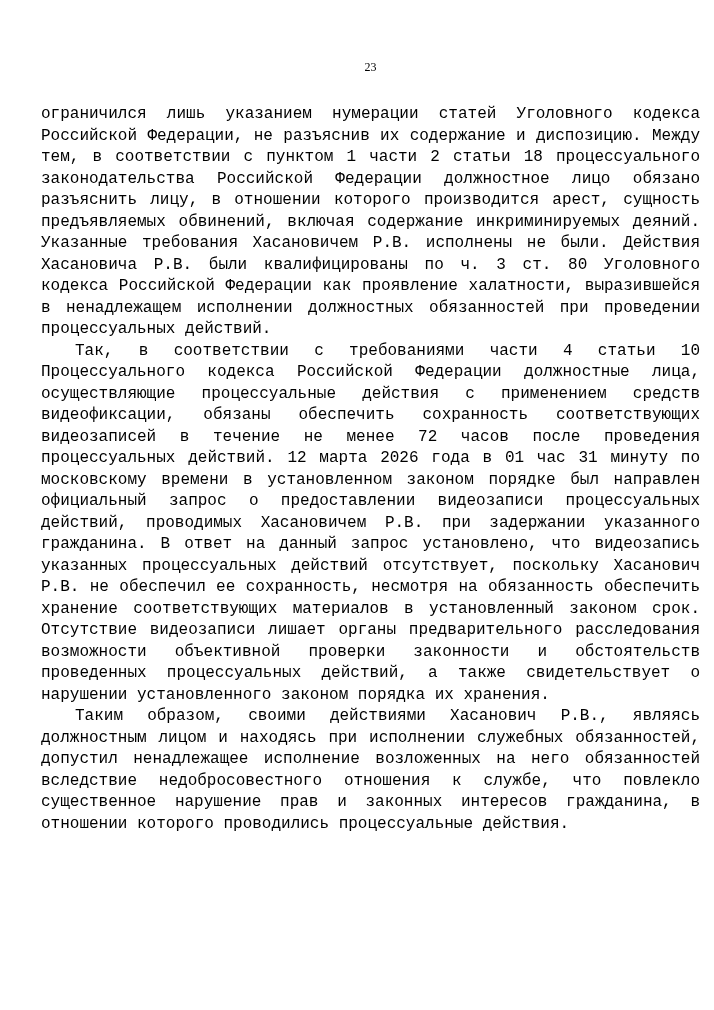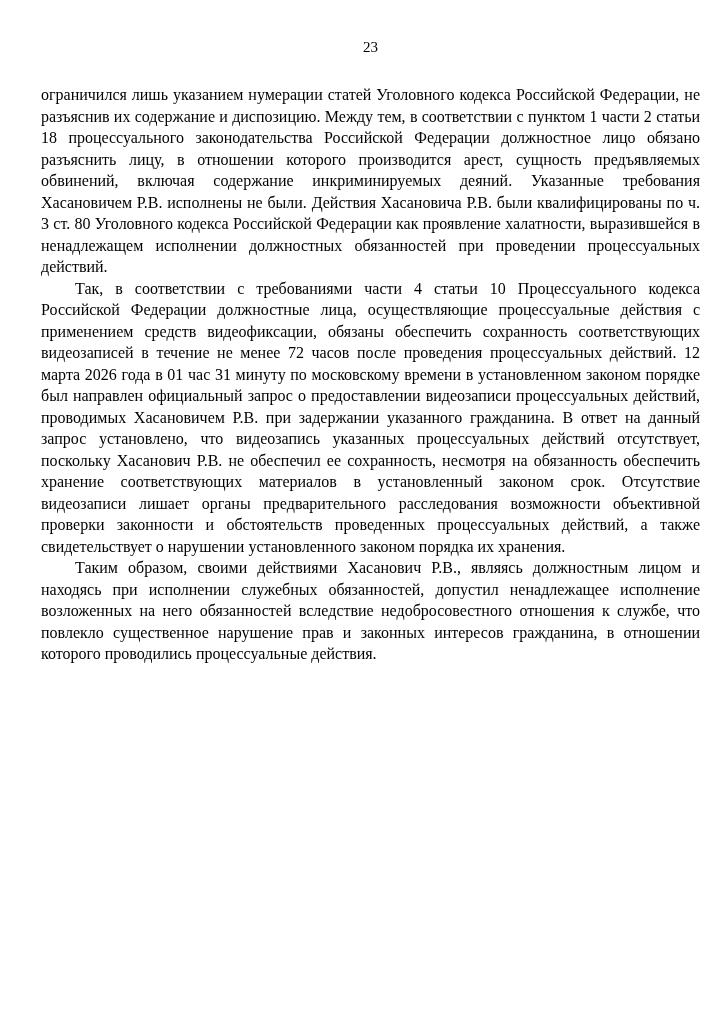--- a/index.html
+++ b/index.html
@@ -11,34 +11,35 @@
     position: relative;
     width: 714px;
     height: 1010px;
     background: #ffffff;
     color: #000000;
     font-family: "Liberation Serif", "DejaVu Serif", serif;
     overflow: hidden;
     box-sizing: border-box;
   }
   .page-number {
-    margin-top: 38px;
+    margin-top: 58px;
     padding-left: 41px;
     padding-right: 14px;
     text-align: center;
-    font-size: 15px;
+    font-size: 12px;
     line-height: 19px;
   }
   .content {
     margin-top: 27px;
     padding-left: 41px;
     padding-right: 14px;
     font-size: 16px;
     line-height: 21.5px;
     text-align: justify;
+    font-family: Liberation Mono, monospace;
   }
   .content p {
     margin: 0;
     padding: 0;
   }
   .content p.indented {
     text-indent: 34px;
   }
 </style>
 </head>

